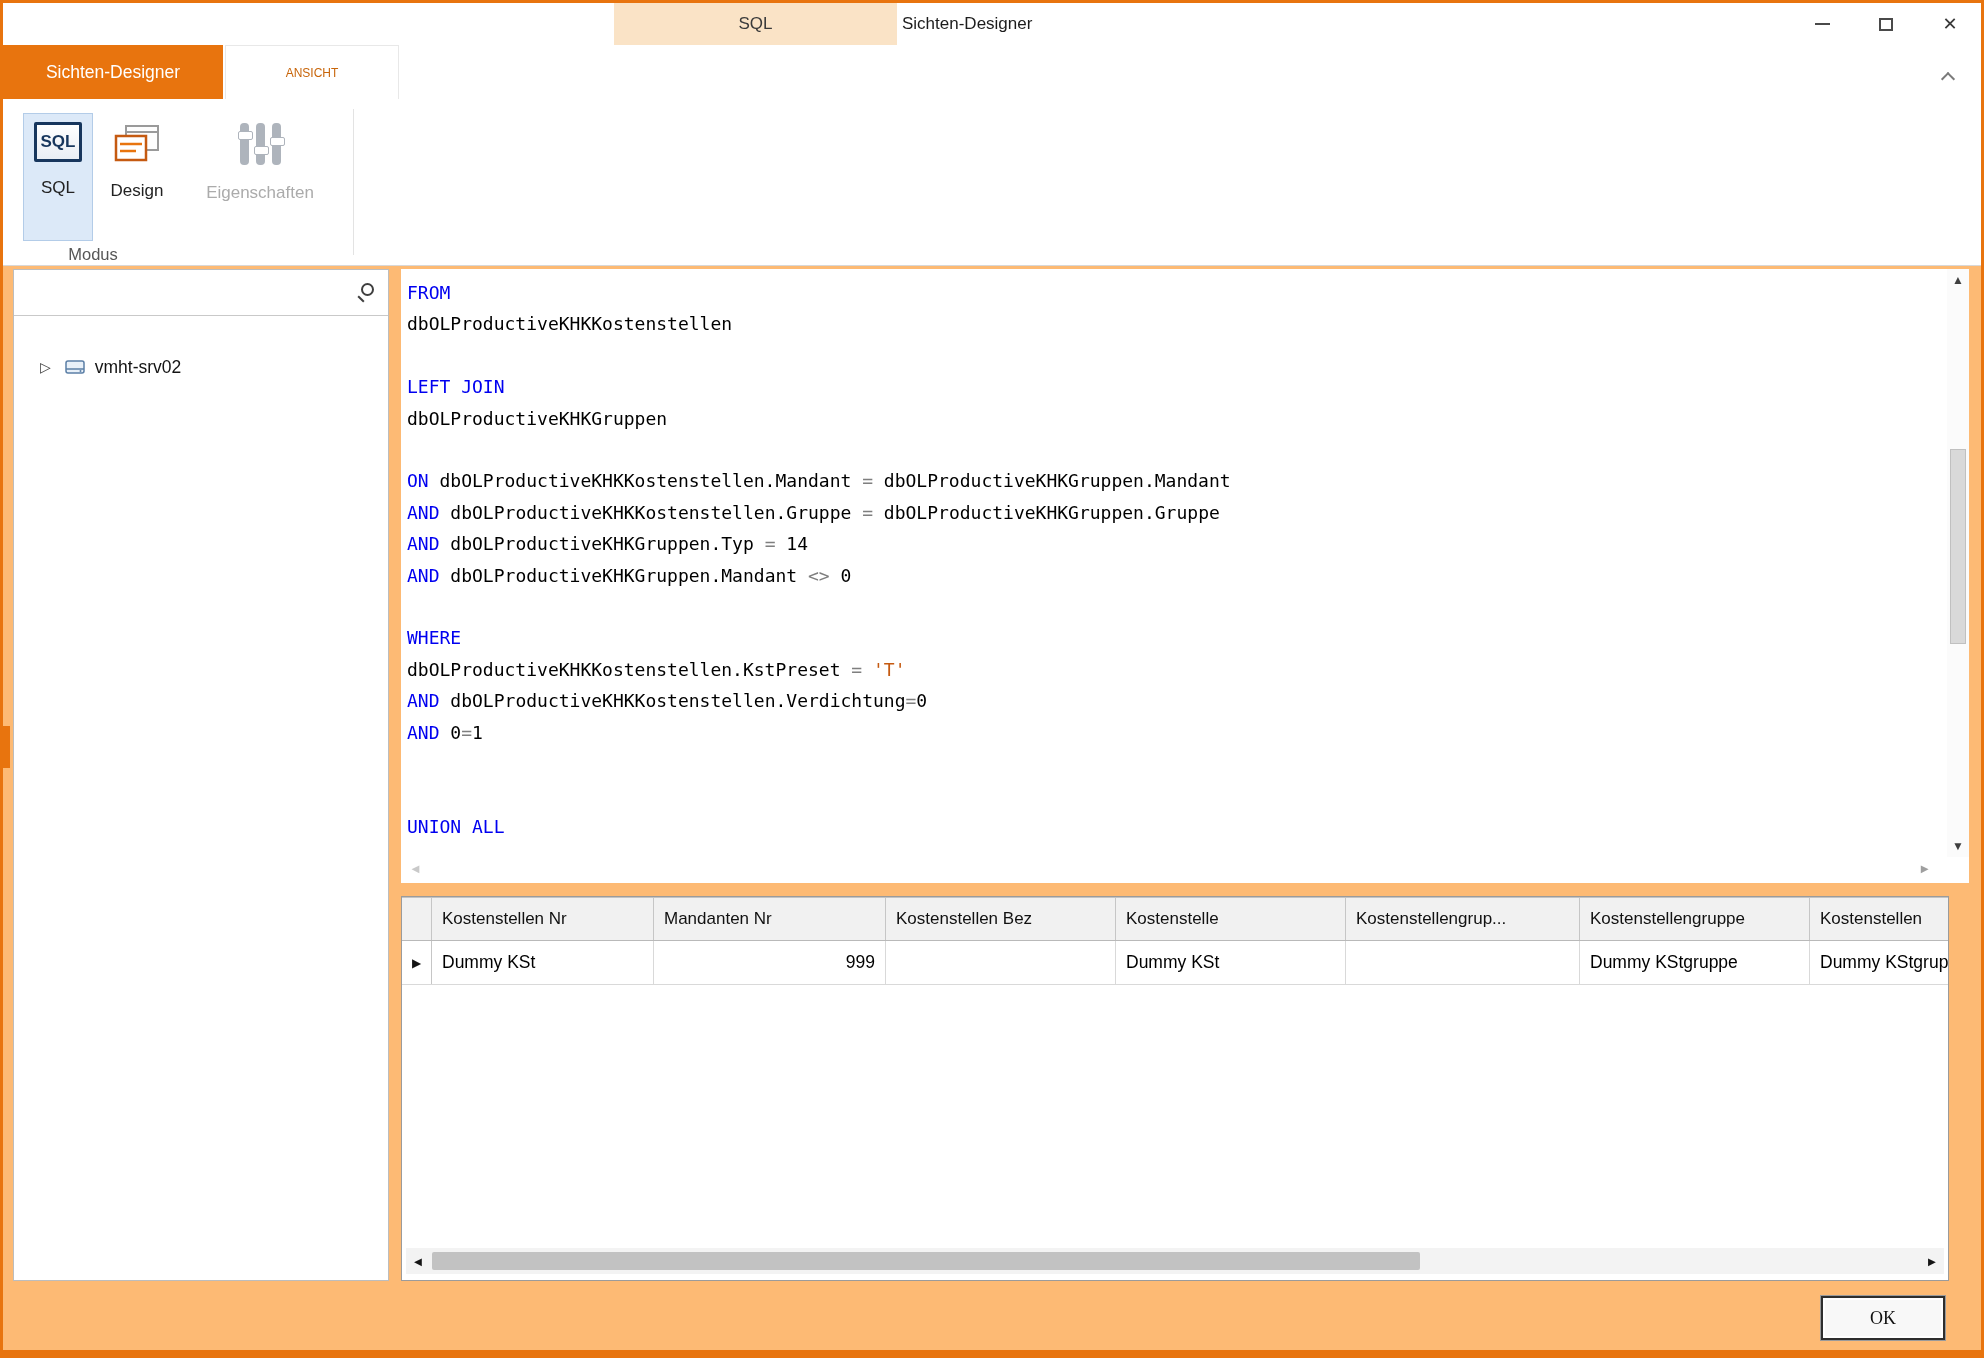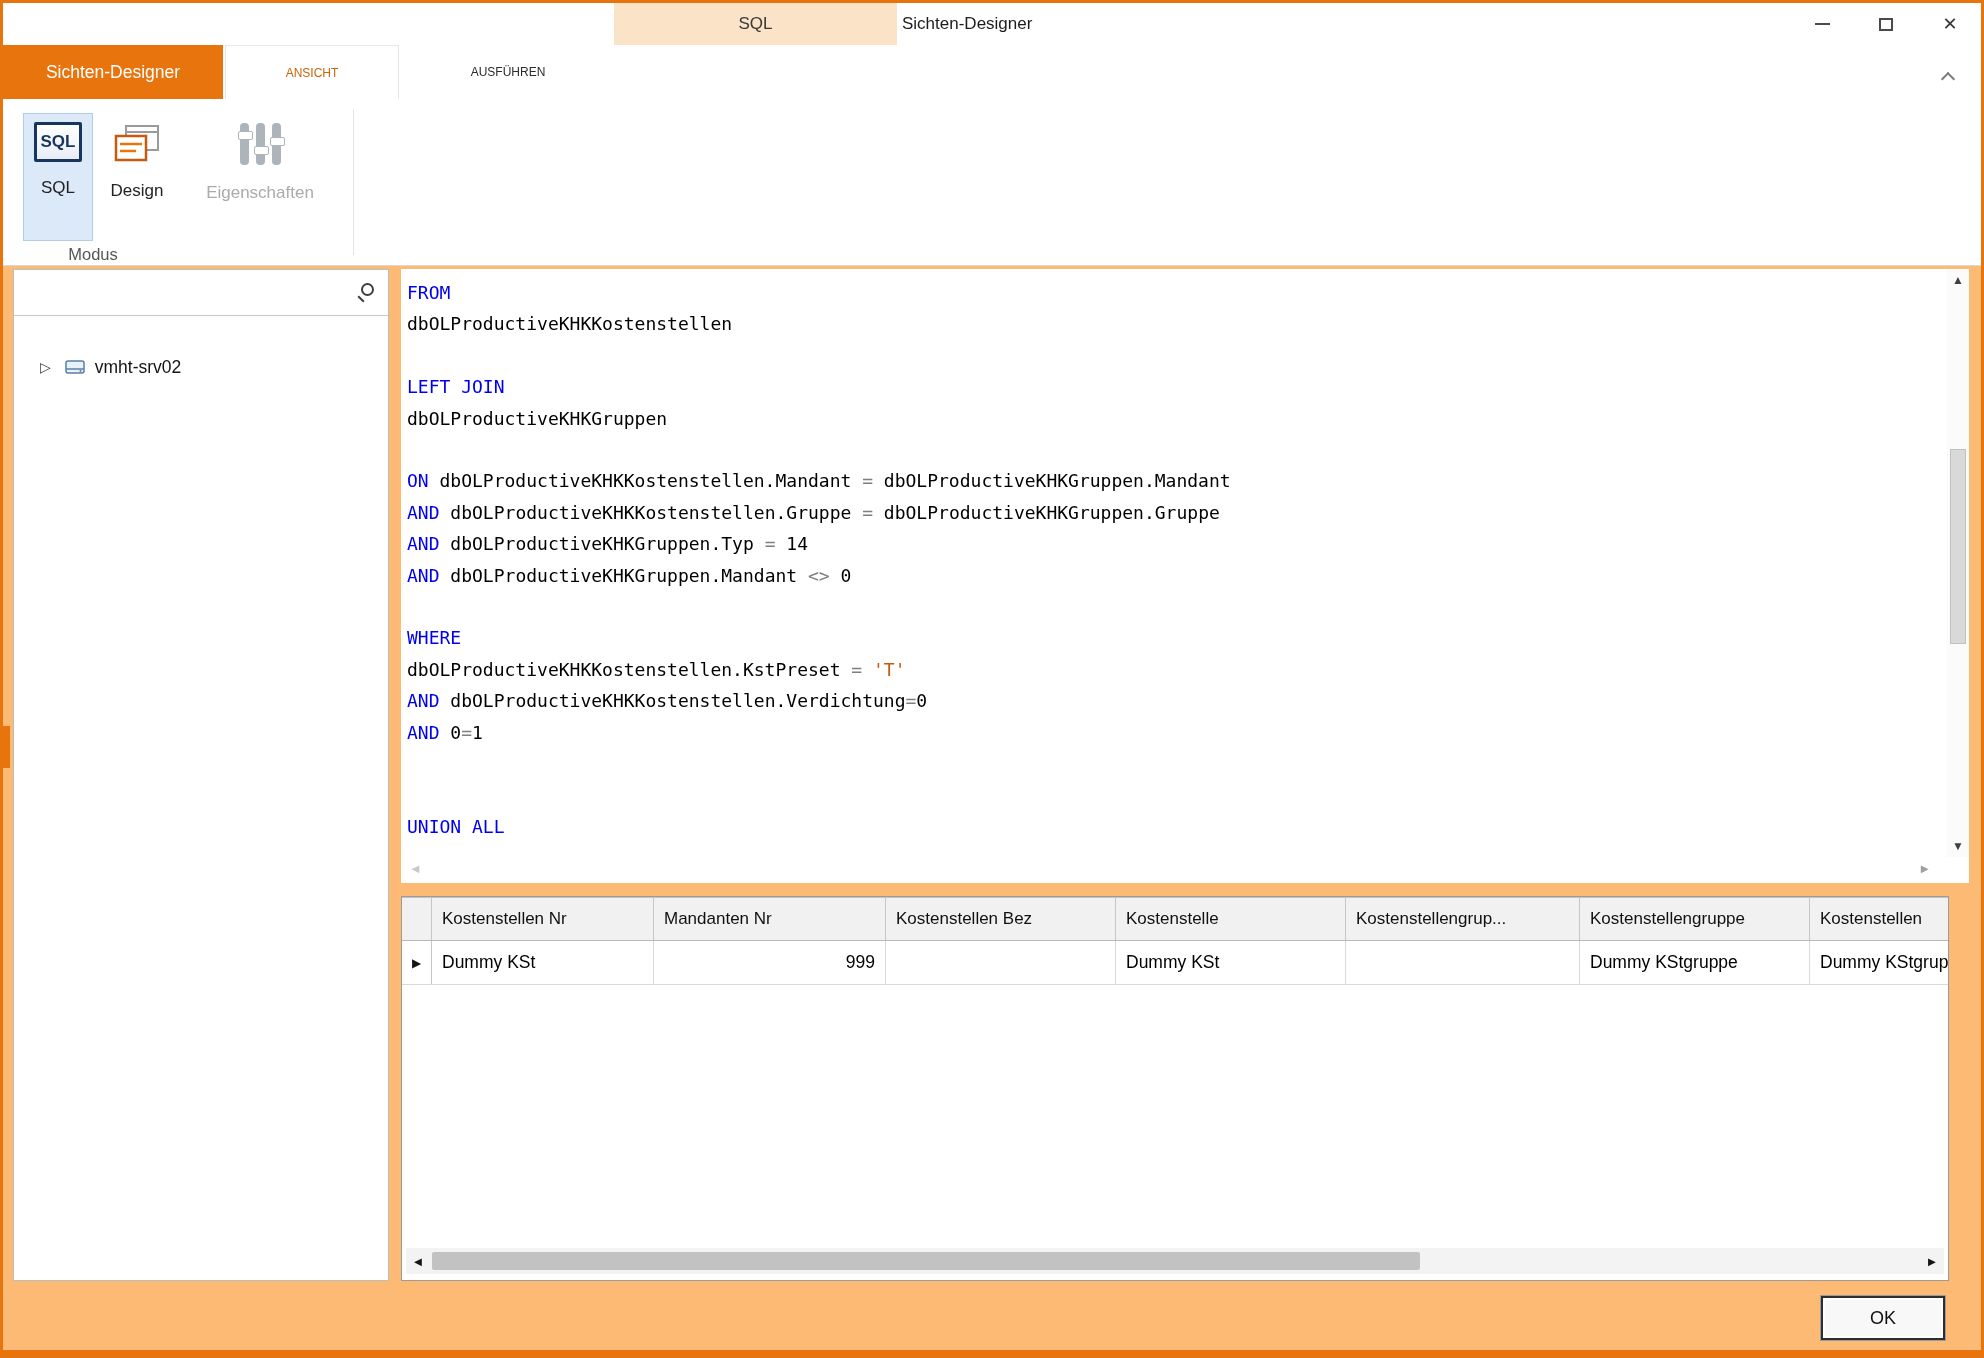--- a/index.html
+++ b/index.html
@@ -85,21 +85,21 @@
   .cell.num{justify-content:flex-end}
   .cell.sel{width:30px;justify-content:center;padding:0;border-right:1px solid #c6c6c6}
   .rowarrow{font-size:12px;color:#141414}
   .grid-hscroll{position:absolute;left:4px;right:4px;bottom:6px;height:26px;background:#f3f3f3}
   .gh-arrow{position:absolute;top:0;width:24px;height:26px;display:flex;align-items:center;justify-content:center;font-size:13px;color:#141414}
   .gh-arrow.left{left:0}
   .gh-arrow.right{right:0}
   .gh-thumb{position:absolute;left:26px;width:988px;top:4px;height:18px;background:#c2c2c2;border-radius:2px}
 
   
-  .ok{position:absolute;left:1818px;top:1293px;width:124px;height:44px;background:#f8f8f8;border:2px solid #2e2e2e;box-shadow:0 0 0 1px #9a9a9a, inset 0 0 0 2px #ffffff;font-size:18px;color:#111;font-family:Liberation Sans, sans-serif}
+  .ok{position:absolute;left:1818px;top:1293px;width:124px;height:44px;background:#f8f8f8;border:2px solid #2e2e2e;box-shadow:0 0 0 1px #9a9a9a, inset 0 0 0 2px #ffffff;font-size:18px;color:#111;font-family:Liberation Serif, serif}
   .orange-bottom{position:absolute;left:0;right:0;bottom:0;height:5px;background:var(--accent-orange,#E8740E)}
   .orange-tab-left{position:absolute;left:0;top:723px;width:7px;height:42px;background:var(--accent-orange,#E8740E)}
 </style>
 </head>
 <body>
 
 <div id="root">
 
   <div class="titlebar">
     <div class="ctx-header">
@@ -115,21 +115,20 @@
         </div>
       <div class="wbtn">
           <span class="ic-close">✕</span>
         </div>
     </div>
   </div>
 
   <div class="tabrow">
     <div class="app-tab">Sichten-Designer</div>
     <div class="tab active">ANSICHT</div>
-    <div class="tab plain">AUSFÜHREN</div>
     <div class="ribbon-collapse">
         <span class="chev"></span>
       </div>
   </div>
 
   <div class="ribbon-body">
     <div class="rbtn rbtn-sql selected">
       <div class="sql-icon">SQL</div>
       <div class="rbl">SQL</div>
     </div>

